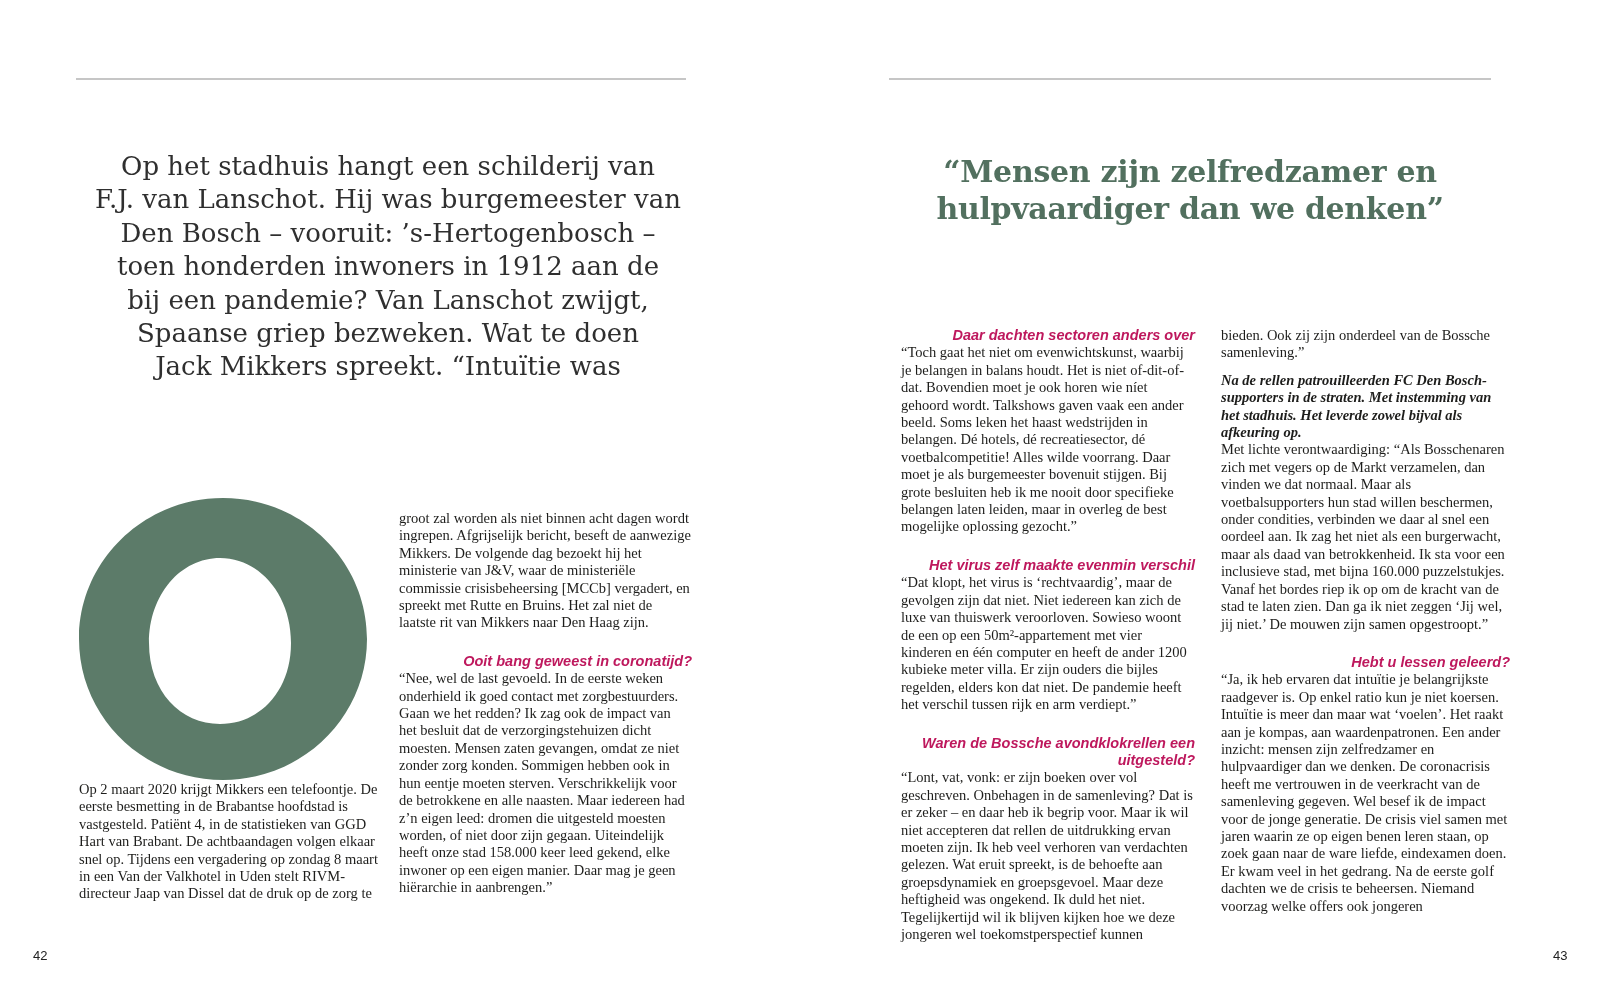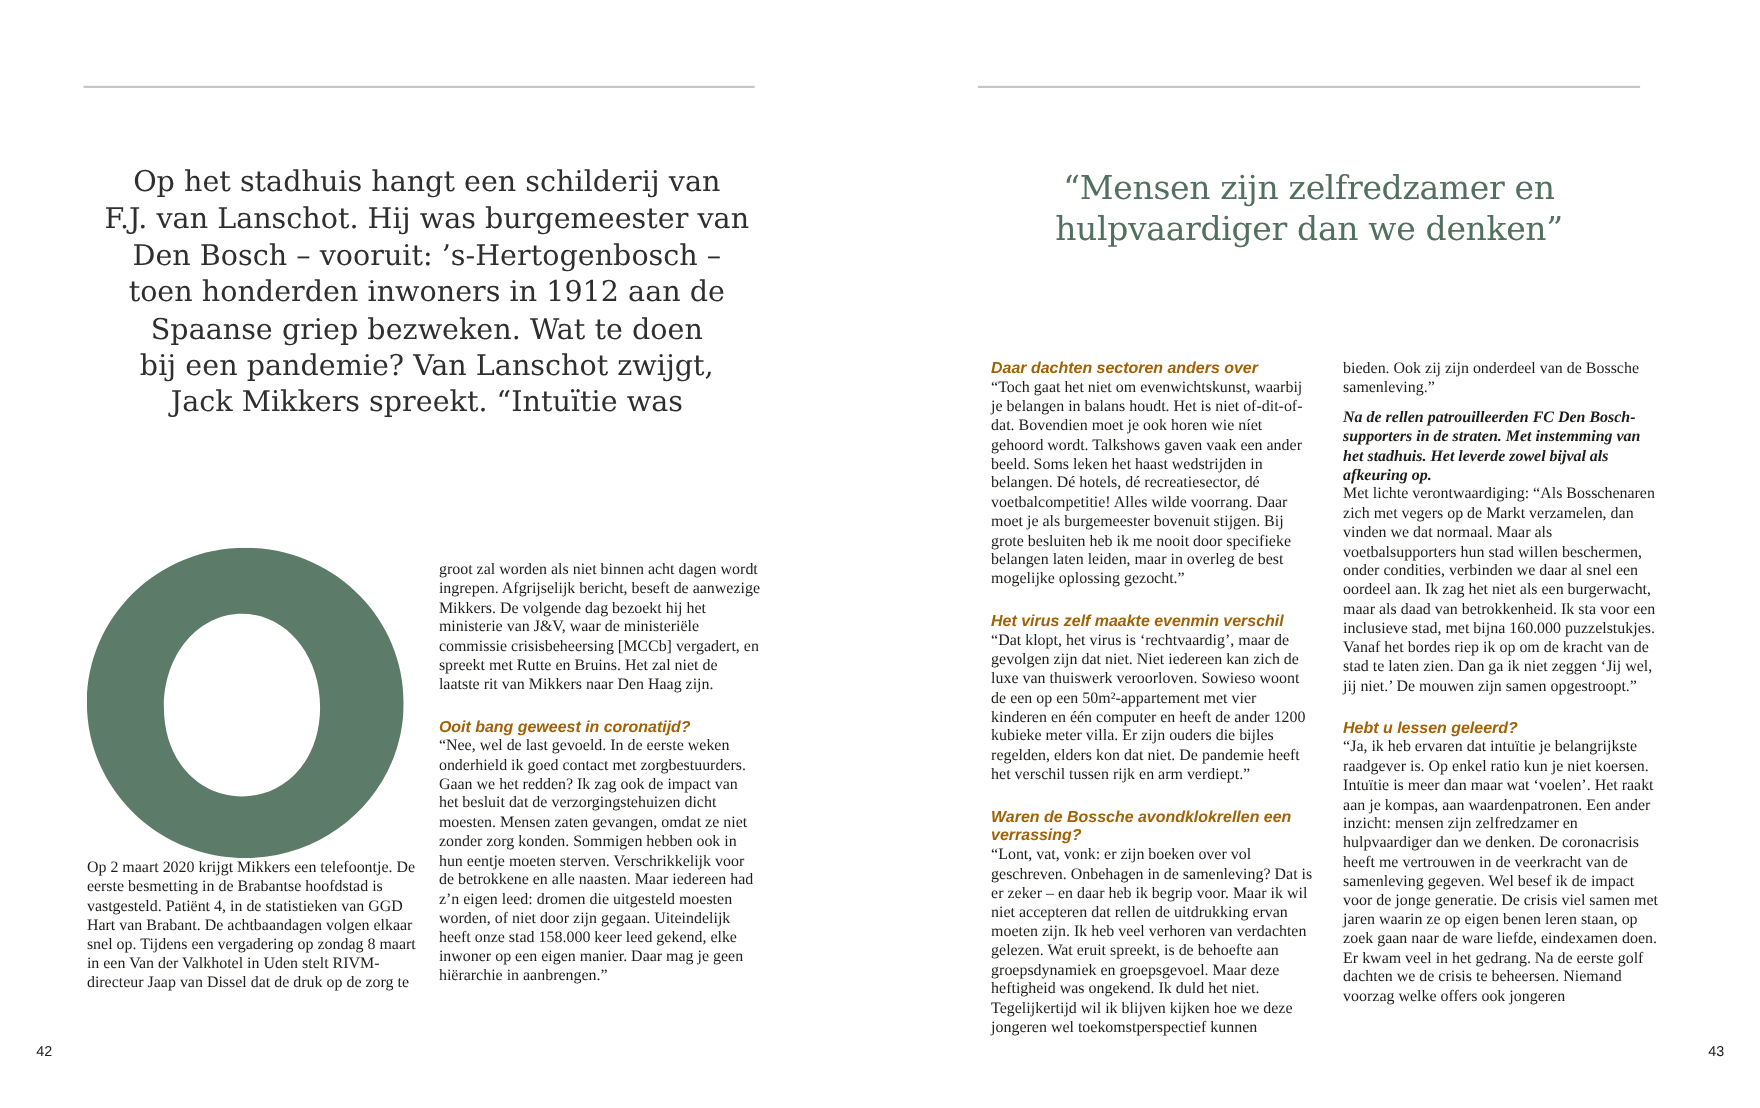--- a/index.html
+++ b/index.html
@@ -20,40 +20,41 @@
     font-family:"DejaVu Serif", serif;
     font-size:26px; line-height:33.4px;
     color:#2f2f2f; font-weight:400;
   }
   .pullquote div { white-space:nowrap; }
 
   .headline {
     position:absolute; left:889px; top:153px; width:602px;
     text-align:center;
     font-family:"DejaVu Serif", serif;
-    font-weight:400; font-size:30px; line-height:37px;
+    font-weight:700; font-size:30px; line-height:37px;
     letter-spacing:-0.3px;
     color:#52705f;
   }
   .headline div { white-space:nowrap; }
 
   .dropcap { position:absolute; left:79px; top:498px; }
 
   .body-col {
     position:absolute;
     font-size:14.5px; line-height:17.4px;
     color:#1d1d1b;
     text-align:left;
   }
   .body-col p { margin:0;font-family:Liberation Serif, serif; }
   .body-col h3 {
     margin:21px 0 0 0;
     font-size:14.5px; line-height:17.4px;
     font-weight:700; font-style:italic;
-    color:#a16207;
+    color:#be185d;
+    text-align:right;
   }
   .body-col p.lead-in {
     margin:10px 0 0 0;
     font-weight:700; font-style:italic;
   }
   #intro-col      { left:79px;  top:781px; width:300px; }
   #leftpage-col2  { left:399px; top:510px; width:293px; }
   #rightpage-col1 { left:901px; top:327px; width:294px; }
   #rightpage-col2 { left:1221px; top:327px; width:289px; }
 
@@ -67,22 +68,22 @@
 </head>
 <body>
 
 <div class="rule" id="rule-left"></div>
 
 <div class="pullquote">
   <div>Op het stadhuis hangt een schilderij van</div>
   <div>F.J. van Lanschot. Hij was burgemeester van</div>
   <div>Den Bosch – vooruit: ’s-Hertogenbosch –</div>
   <div>toen honderden inwoners in 1912 aan de</div>
+  <div>bij een pandemie? Van Lanschot zwijgt,</div>
   <div>Spaanse griep bezweken. Wat te doen</div>
-  <div>bij een pandemie? Van Lanschot zwijgt,</div>
   <div>Jack Mikkers spreekt. “Intuïtie was</div>
 </div>
 
 <div class="dropcap">
   <svg width="288" height="282" viewBox="0 0 288 282" aria-hidden="true">
     <path fill-rule="evenodd" fill="#5C7B69" d="M144,0 C223.5,0 288,63 288,141 C288,219 223.5,282 144,282 C64.5,282 0,219 0,141 C0,63 64.5,0 144,0 Z
          M141,60 C101.8,60 70,96.3 70,145 C70,193.7 101.8,226 141,226 C180.2,226 212,193.7 212,145 C212,96.3 180.2,60 141,60 Z"></path>
   </svg>
 </div>
 
@@ -103,21 +104,21 @@
 <div class="headline">
   <div>“Mensen zijn zelfredzamer en</div>
   <div>hulpvaardiger dan we denken”</div>
 </div>
 
 <div class="body-col" id="rightpage-col1">
   <h3 style="margin-top:0">Daar dachten sectoren anders over</h3>
   <p>“Toch gaat het niet om evenwichtskunst, waarbij je belangen in balans houdt. Het is niet of-dit-of-dat. Bovendien moet je ook horen wie níet gehoord wordt. Talkshows gaven vaak een ander beeld. Soms leken het haast wedstrijden in belangen. Dé hotels, dé recreatiesector, dé voetbalcompetitie! Alles wilde voorrang. Daar moet je als burgemeester bovenuit stijgen. Bij grote besluiten heb ik me nooit door specifieke belangen laten leiden, maar in overleg de best mogelijke oplossing gezocht.”</p>
   <h3>Het virus zelf maakte evenmin verschil</h3>
   <p>“Dat klopt, het virus is ‘rechtvaardig’, maar de gevolgen zijn dat niet. Niet iedereen kan zich de luxe van thuiswerk veroorloven. Sowieso woont de een op een 50m²-appartement met vier kinderen en één computer en heeft de ander 1200 kubieke meter villa. Er zijn ouders die bijles regelden, elders kon dat niet. De pandemie heeft het verschil tussen rijk en arm verdiept.”</p>
-  <h3>Waren de Bossche avondklokrellen een verrassing?</h3>
+  <h3>Waren de Bossche avondklokrellen een uitgesteld?</h3>
   <p>“Lont, vat, vonk: er zijn boeken over vol geschreven. Onbehagen in de samenleving? Dat is er zeker – en daar heb ik begrip voor. Maar ik wil niet accepteren dat rellen de uitdrukking ervan moeten zijn. Ik heb veel verhoren van verdachten gelezen. Wat eruit spreekt, is de behoefte aan groepsdynamiek en groepsgevoel. Maar deze heftigheid was ongekend. Ik duld het niet. Tegelijkertijd wil ik blijven kijken hoe we deze jongeren wel toekomstperspectief kunnen</p>
 </div>
 
 <div class="body-col" id="rightpage-col2">
   <p>bieden. Ook zij zijn onderdeel van de Bossche samenleving.”</p>
   <p class="lead-in">Na de rellen patrouilleerden FC Den Bosch-supporters in de straten. Met instemming van het stadhuis. Het leverde zowel bijval als afkeuring op.</p>
   <p>Met lichte verontwaardiging: “Als Bosschenaren zich met vegers op de Markt verzamelen, dan vinden we dat normaal. Maar als voetbalsupporters hun stad willen beschermen, onder condities, verbinden we daar al snel een oordeel aan. Ik zag het niet als een burgerwacht, maar als daad van betrokkenheid. Ik sta voor een inclusieve stad, met bijna 160.000 puzzelstukjes. Vanaf het bordes riep ik op om de kracht van de stad te laten zien. Dan ga ik niet zeggen ‘Jij wel, jij niet.’ De mouwen zijn samen opgestroopt.”</p>
   <h3>Hebt u lessen geleerd?</h3>
   <p>“Ja, ik heb ervaren dat intuïtie je belangrijkste raadgever is. Op enkel ratio kun je niet koersen. Intuïtie is meer dan maar wat ‘voelen’. Het raakt aan je kompas, aan waardenpatronen. Een ander inzicht: mensen zijn zelfredzamer en hulpvaardiger dan we denken. De coronacrisis heeft me vertrouwen in de veerkracht van de samenleving gegeven. Wel besef ik de impact voor de jonge generatie. De crisis viel samen met jaren waarin ze op eigen benen leren staan, op zoek gaan naar de ware liefde, eindexamen doen. Er kwam veel in het gedrang. Na de eerste golf dachten we de crisis te beheersen. Niemand voorzag welke offers ook jongeren</p>
 </div>

